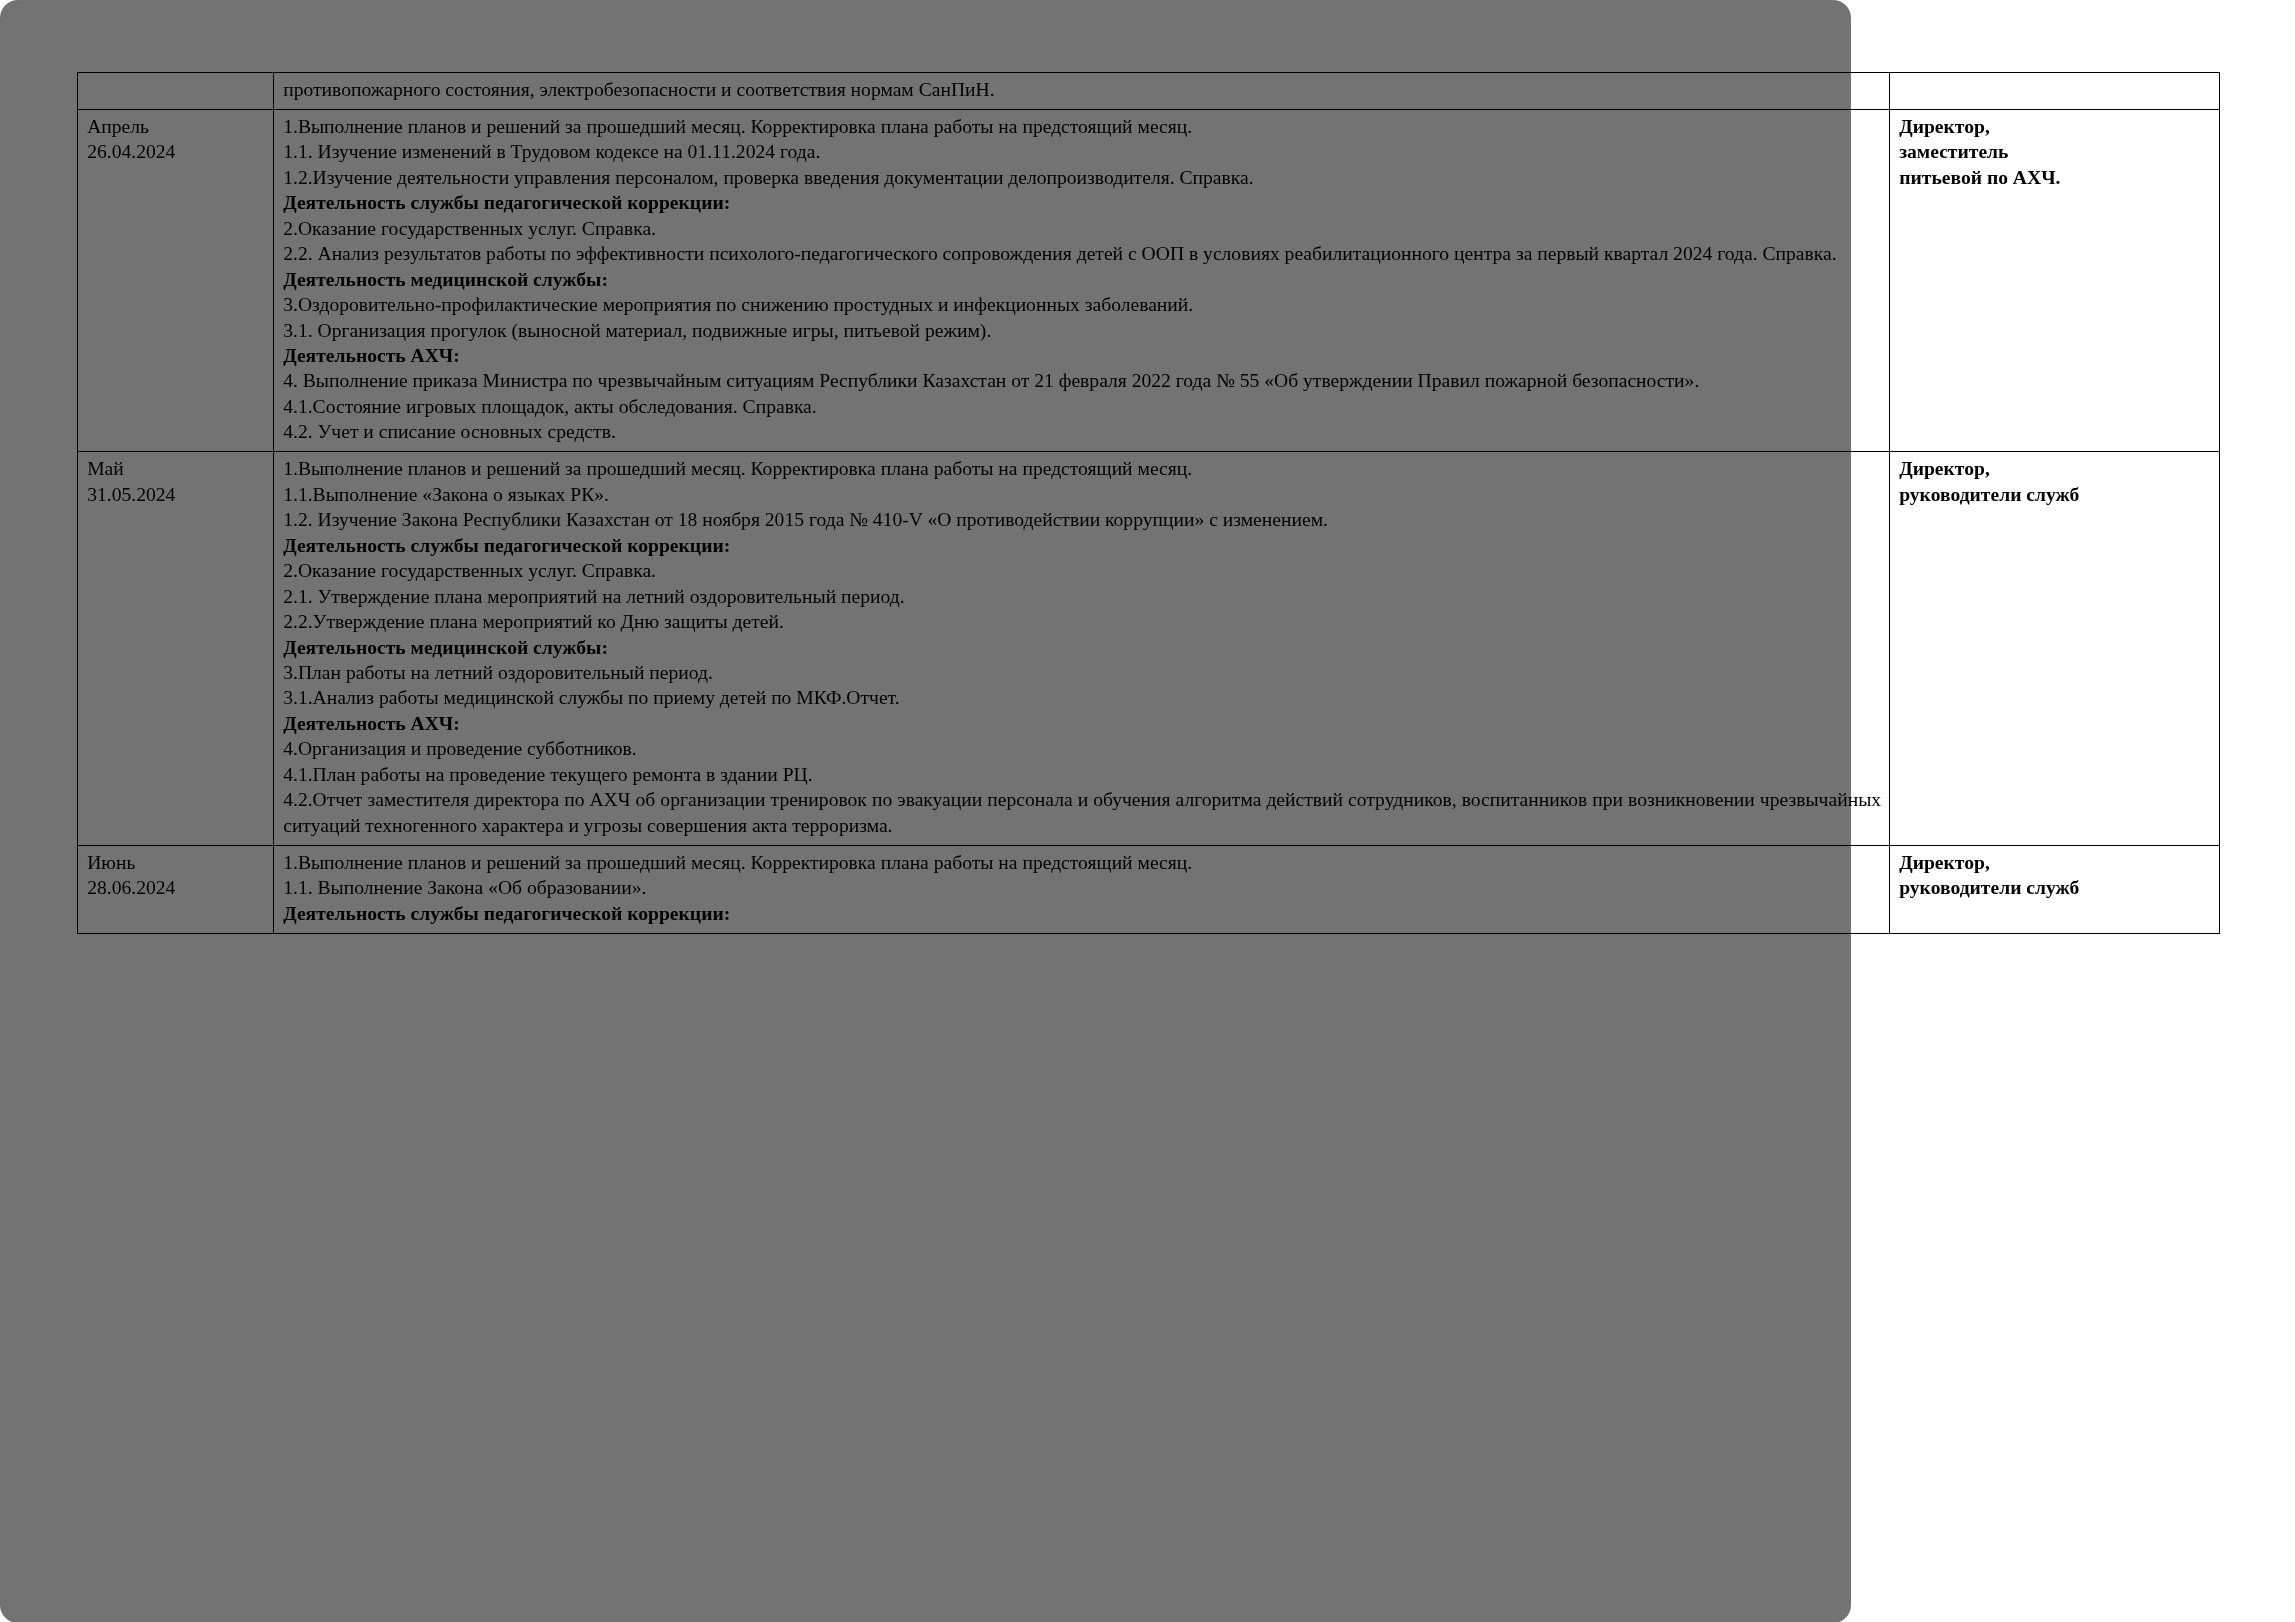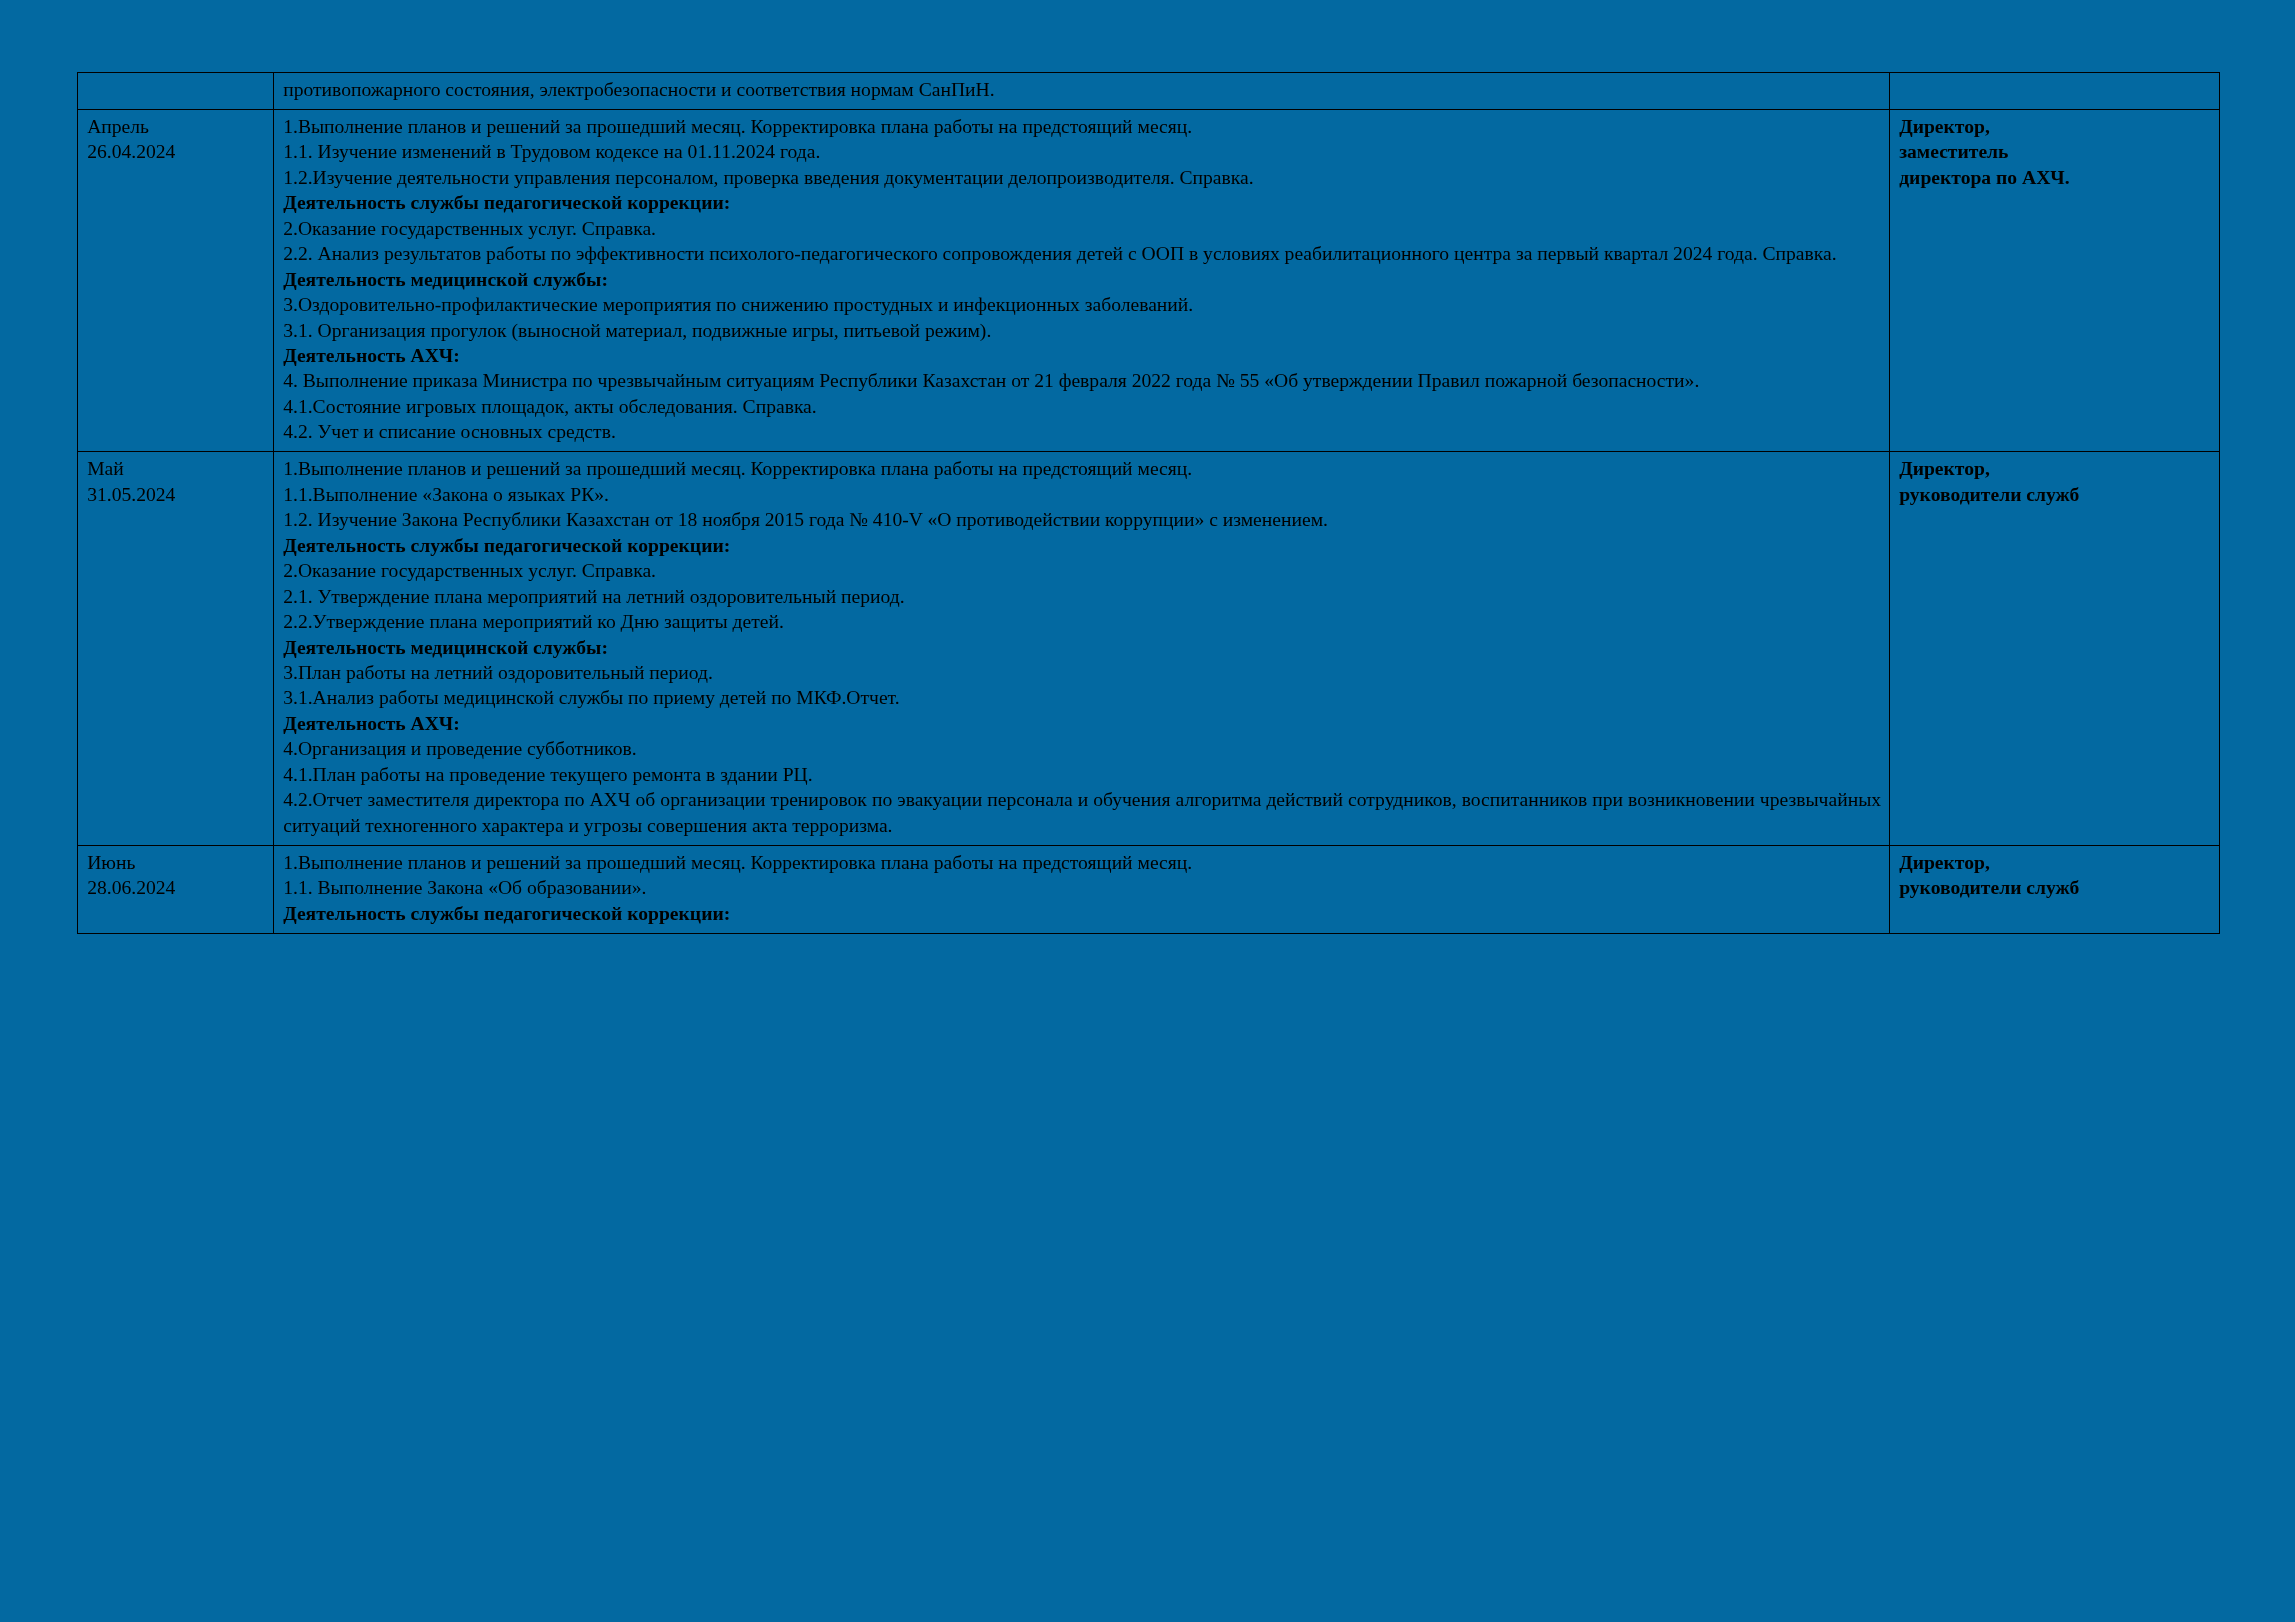--- a/index.html
+++ b/index.html
@@ -10,23 +10,24 @@
   body {
     width: 2295px;
     height: 1623px;
     font-family: "Liberation Serif", serif;
     color: #000000;
     position: relative;
   }
   .page {
     position: absolute;
     left: 0; top: 0;
-    width: 2295px;
+    width: 1851px;
     height: 1623px;
-    background: #0369a1;
+    background: #737373;
+    border-radius: 18px;
   }
   table.doc-table {
     position: absolute;
     left: 77px;
     top: 72px;
     width: 2143px;
     border-collapse: collapse;
     table-layout: fixed;
   }
   table.doc-table td {
@@ -99,21 +100,21 @@
           <p class="nojust">3.Оздоровительно-профилактические мероприятия по снижению простудных и инфекционных заболеваний.</p>
           <p class="nojust">3.1. Организация прогулок  (выносной материал, подвижные игры, питьевой режим).</p>
           <p class="nojust bold">Деятельность АХЧ:</p>
           <p>4. Выполнение  приказа Министра по чрезвычайным ситуациям Республики Казахстан от 21 февраля 2022 года № 55 «Об утверждении Правил пожарной безопасности».</p>
           <p class="nojust">4.1.Состояние игровых площадок, акты обследования. Справка.</p>
           <p class="nojust">4.2. Учет и списание основных средств.</p>
         </td>
         <td class="resp">
           <p>Директор,</p>
           <p>заместитель</p>
-          <p>директора по АХЧ.</p>
+          <p>питьевой по АХЧ.</p>
         </td>
       </tr>
 
       <tr>
         <td class="month">
           <span class="m-line">Май</span>
           <span class="m-line">31.05.2024</span>
         </td>
         <td class="body">
           <p class="nojust">1.Выполнение планов и решений за прошедший месяц. Корректировка плана работы на предстоящий месяц.</p>

